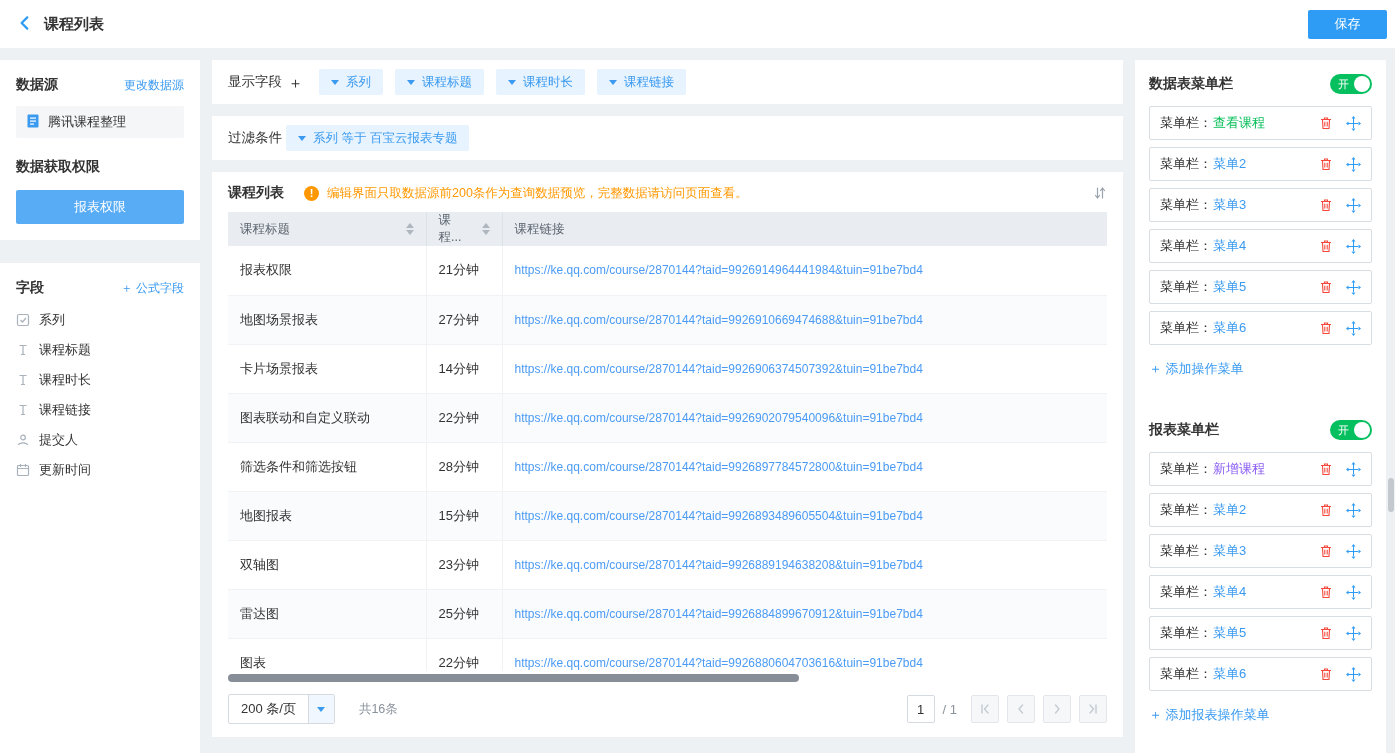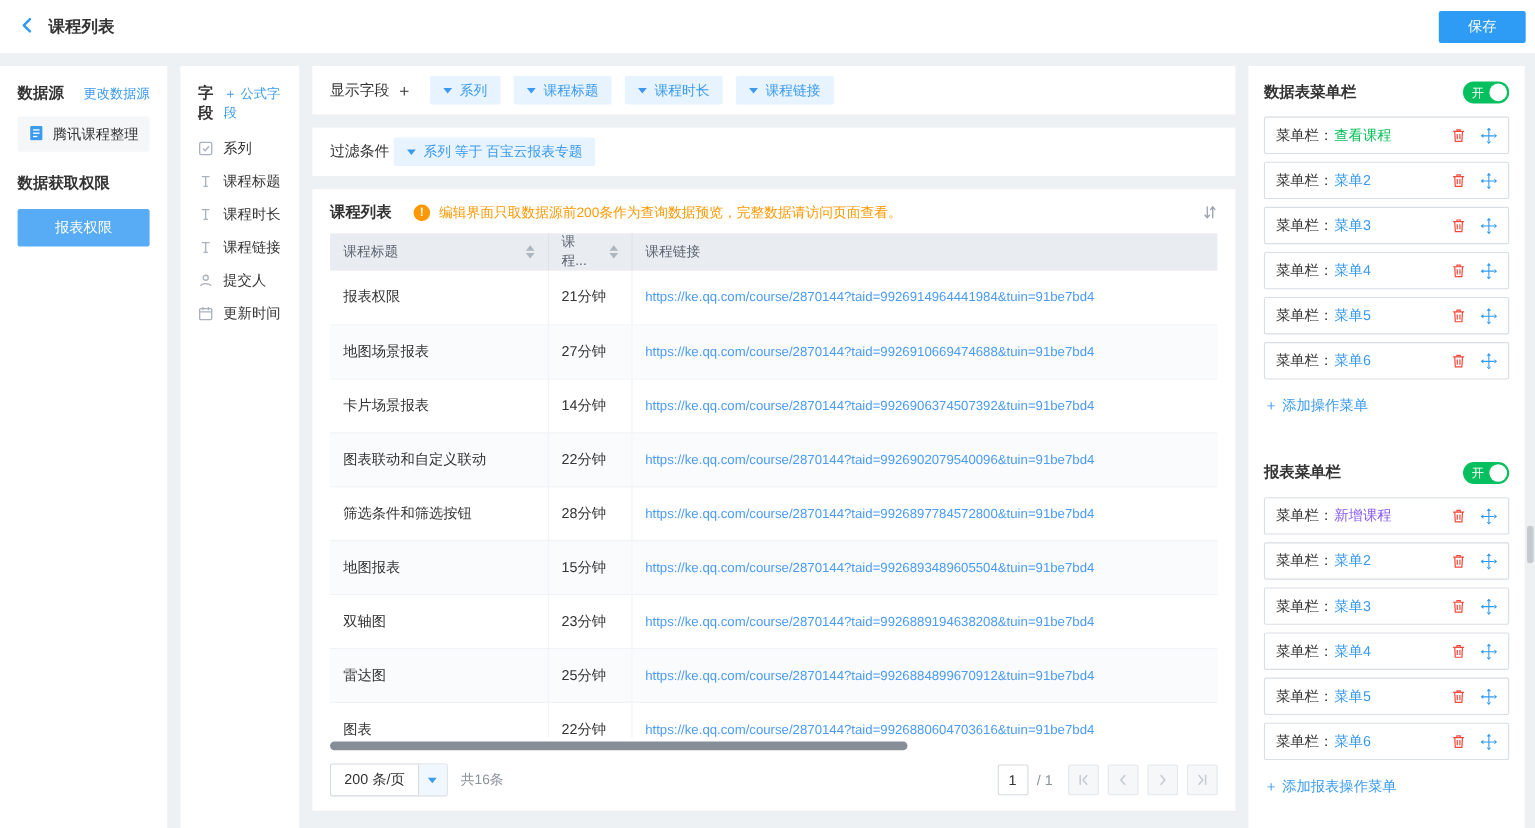--- a/index.html
+++ b/index.html
@@ -13,21 +13,21 @@
   .back-btn{display:flex;align-items:center;cursor:pointer}
   .page-title{font-size:15px;font-weight:bold}
   .save-btn{background:#2e9cf5;color:#fff;border:none;width:79px;height:29px;border-radius:2px;
     font-size:13px;cursor:pointer}
 
   
   .content{display:flex;height:705px;padding-top:12px;gap:12px;padding-right:9px}
   .card{background:#fff}
 
   
-  .left-col{width:272px;display:flex;flex-direction:row;gap:12px;flex:none}
+  .left-col{width:200px;display:flex;flex-direction:column;gap:23px;flex:none}
   .ds-card{padding:16px}
   .sec-head{display:flex;justify-content:space-between;align-items:center}
   .sec-title{font-weight:bold;font-size:14px;color:#333}
   .link{color:#3a9af0;font-size:12px;cursor:pointer;text-decoration:none}
   .ds-item{margin:12px 0 20px;background:#f4f6f8;height:32px;display:flex;align-items:center;gap:8px;
     padding:0 10px;border-radius:2px;cursor:pointer}
   .perm-btn{margin-top:14px;width:100%;height:34px;background:#58acf6;color:#fff;border:none;
     border-radius:2px;font-size:13px;cursor:pointer}
   .fields-card{flex:1;padding:16px;overflow:hidden}
   .field-list{list-style:none;margin-top:8px}
@@ -72,21 +72,21 @@
   .hscroll{height:8px;position:relative;margin:3px 0 7px;flex:none}
   .hscroll-thumb{position:absolute;left:0;top:0;height:8px;width:65%;background:#878e98;border-radius:4px;cursor:pointer}
 
   .pager{display:flex;align-items:center;height:40px;flex:none}
   .page-size{display:flex;align-items:stretch;border:1px solid #d5dae0;border-radius:2px;height:30px;cursor:pointer;background:#fff}
   .page-size-label{display:flex;align-items:center;padding:0 12px;font-size:13px}
   .page-size-caret{width:26px;display:flex;align-items:center;justify-content:center;
     border-left:1px solid #d5dae0;background:#f0f7fe}
   .page-size-caret i{width:0;height:0;border-left:4px solid transparent;border-right:4px solid transparent;
     border-top:5px solid #3a9af0}
-  .total{color:#8a929c;margin-left:12px;font-size:12.5px}
+  .total{color:#8a929c;margin-left:24px;font-size:12.5px}
   .pager-right{margin-left:auto;display:flex;align-items:center;gap:8px}
   .page-input{width:28px;height:28px;border:1px solid #d5dae0;border-radius:2px;text-align:center;
     font-size:13px;color:#333;background:#fff}
   .page-count{color:#8a929c;font-size:13px;margin-right:6px}
   .nav-btn{width:28px;height:28px;border:1px solid #e3e7ec;background:#f5f7f9;border-radius:2px;
     display:flex;align-items:center;justify-content:center;cursor:default}
 
   
   .right-col{width:251px;background:#fff;padding:14px 14px 0;overflow:hidden;flex:none}
   .menu-head{display:flex;align-items:center;justify-content:space-between;margin-bottom:12px}

